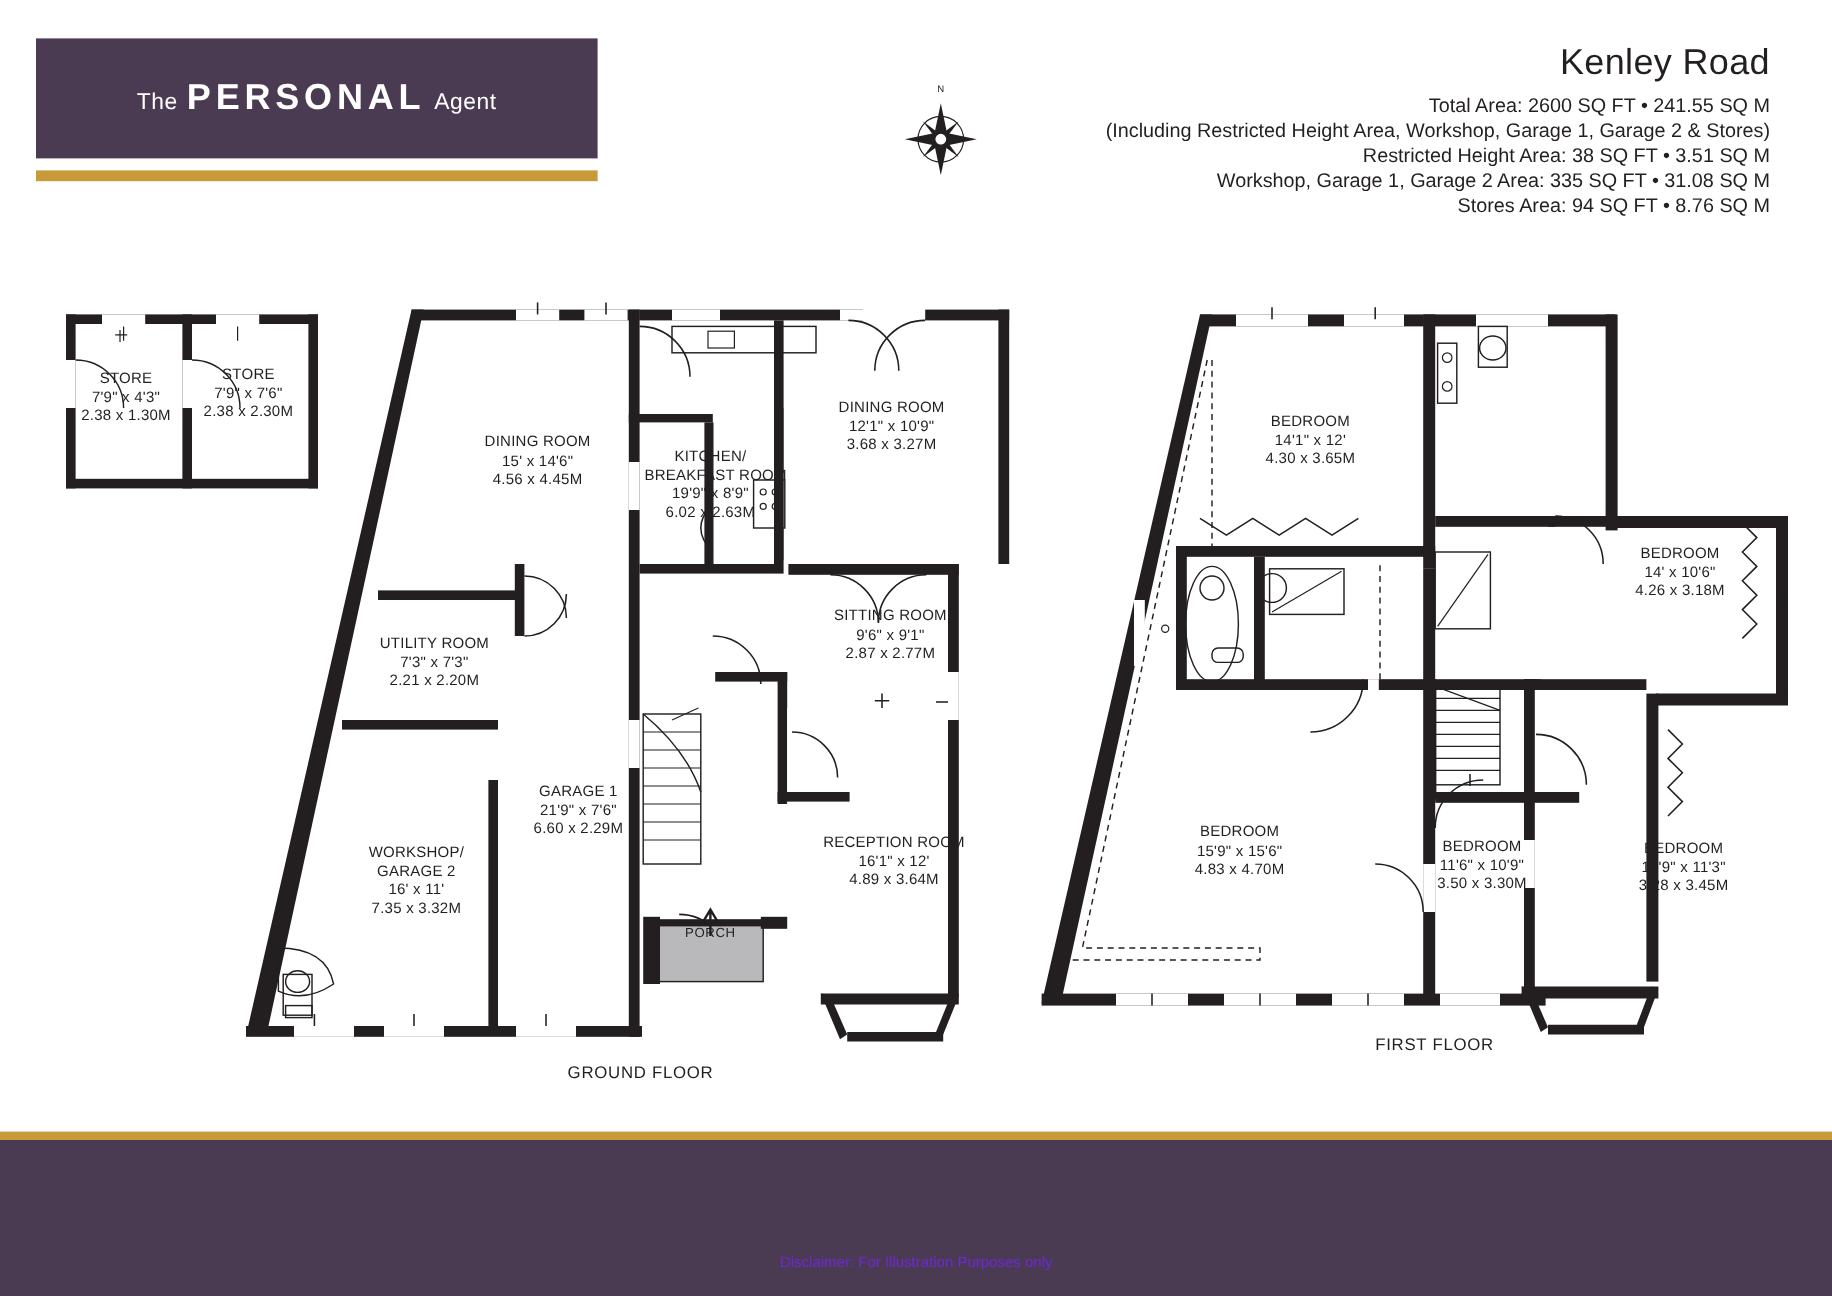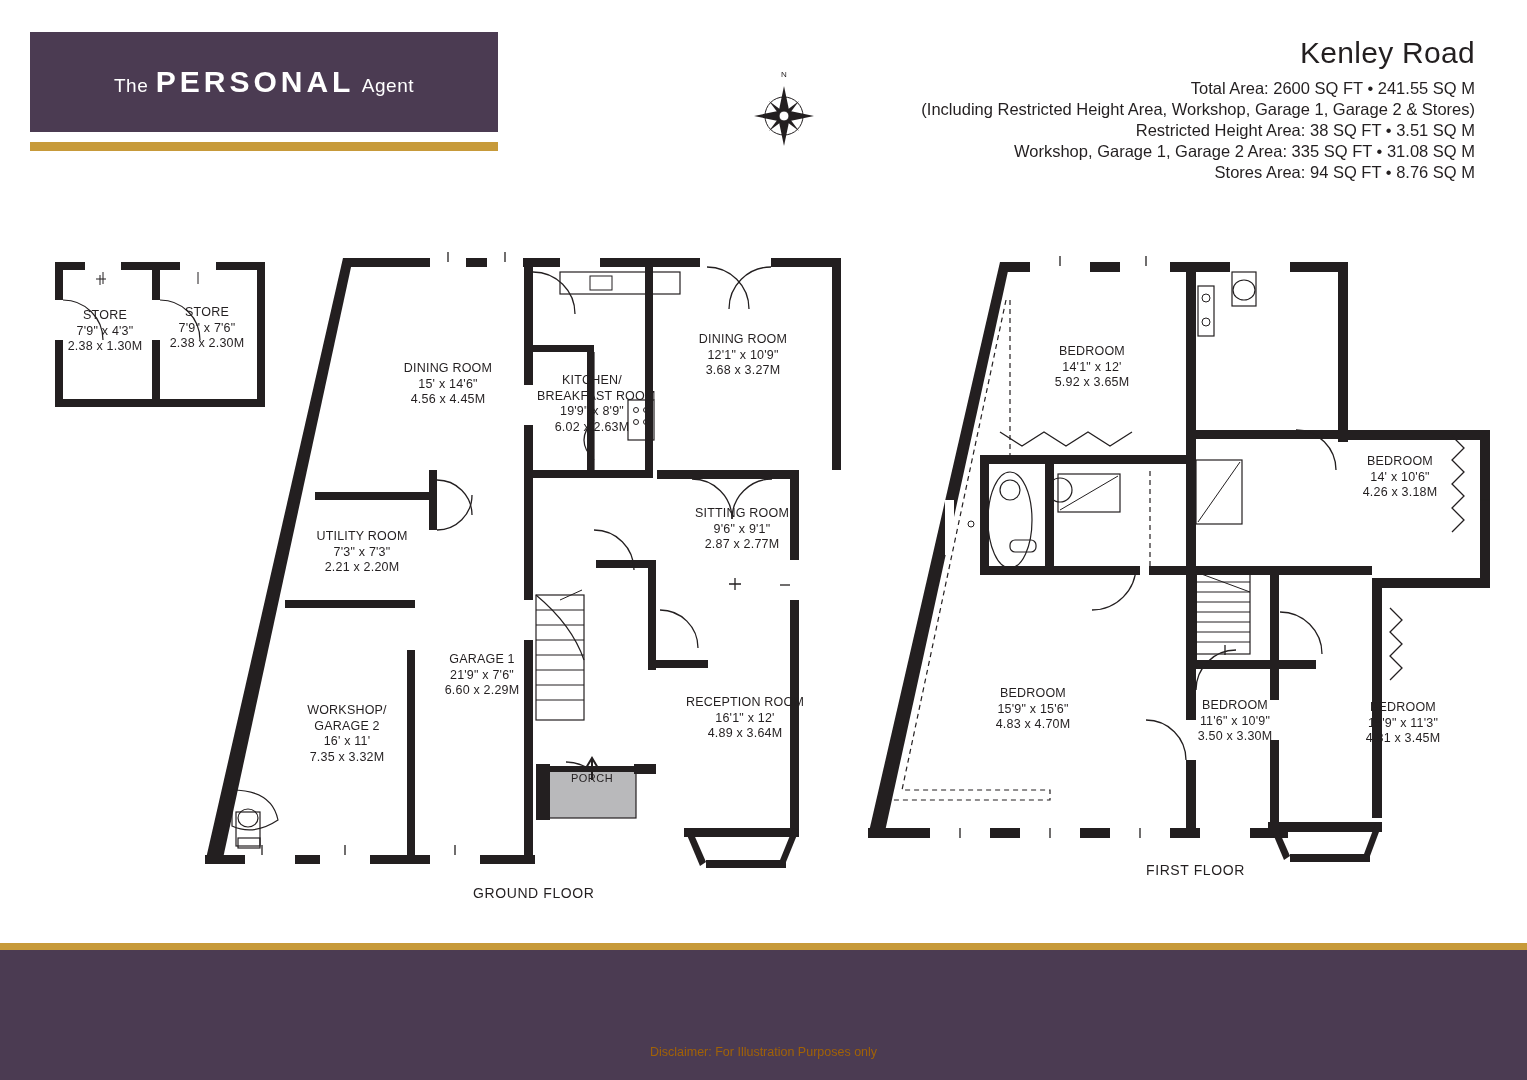--- a/index.html
+++ b/index.html
@@ -43,21 +43,21 @@
 
   
   .footer-band{
     position:absolute; left:0; bottom:0; width:1527px; height:130px; background:#4b3b52;
   }
   .footer-rule{
     position:absolute; left:0; bottom:130px; width:1527px; height:7px; background:#c79a3a;
   }
   .disclaimer{
     position:absolute; left:0; bottom:18px; width:1527px; text-align:center;
-    color:#a16207; font-size:12.5px; line-height:19px;
+    color:#6d28d9; font-size:12.5px; line-height:19px;
   }
 
   
   .plan{ position:absolute; left:0; top:0; width:1527px; height:1080px; }
   .floor-label{
     position:absolute; font-size:14px; letter-spacing:.6px; font-weight:400;
   }
 
   .room{
     position:absolute; text-align:center; font-size:12.5px; line-height:15.5px;
@@ -385,21 +385,21 @@
   <div class="nm">RECEPTION ROOM</div>
   <div>16'1" x 12'</div>
   <div>4.89 x 3.64M</div>
 </div>
 
 <div class="porch" style="left:548px; top:772px; width:88px;">PORCH</div>
 
 <div class="room" style="left:1022px; top:344px; width:140px;">
   <div class="nm">BEDROOM</div>
   <div>14'1" x 12'</div>
-  <div>5.92 x 3.65M</div>
+  <div>4.30 x 3.65M</div>
 </div>
 
 <div class="room" style="left:1330px; top:454px; width:140px;">
   <div class="nm">BEDROOM</div>
   <div>14' x 10'6"</div>
   <div>4.26 x 3.18M</div>
 </div>
 
 <div class="room" style="left:958px; top:686px; width:150px;">
   <div class="nm">BEDROOM</div>
@@ -409,20 +409,20 @@
 
 <div class="room" style="left:1160px; top:698px; width:150px;">
   <div class="nm">BEDROOM</div>
   <div>11'6" x 10'9"</div>
   <div>3.50 x 3.30M</div>
 </div>
 
 <div class="room" style="left:1328px; top:700px; width:150px;">
   <div class="nm">BEDROOM</div>
   <div>15'9" x 11'3"</div>
-  <div>4.81 x 3.45M</div>
+  <div>3.28 x 3.45M</div>
 </div>
 
 <div class="footer-rule"></div>
 <div class="footer-band"></div>
 <div class="disclaimer">
   <div>Disclaimer: For Illustration Purposes only</div>
 </div>
 
 </body></html>

